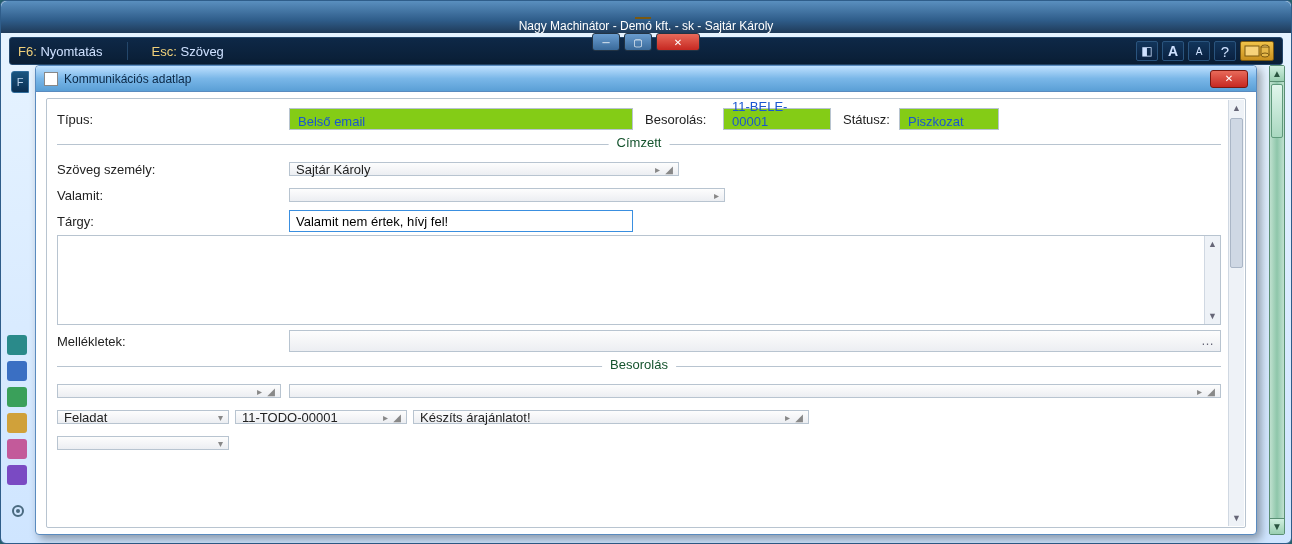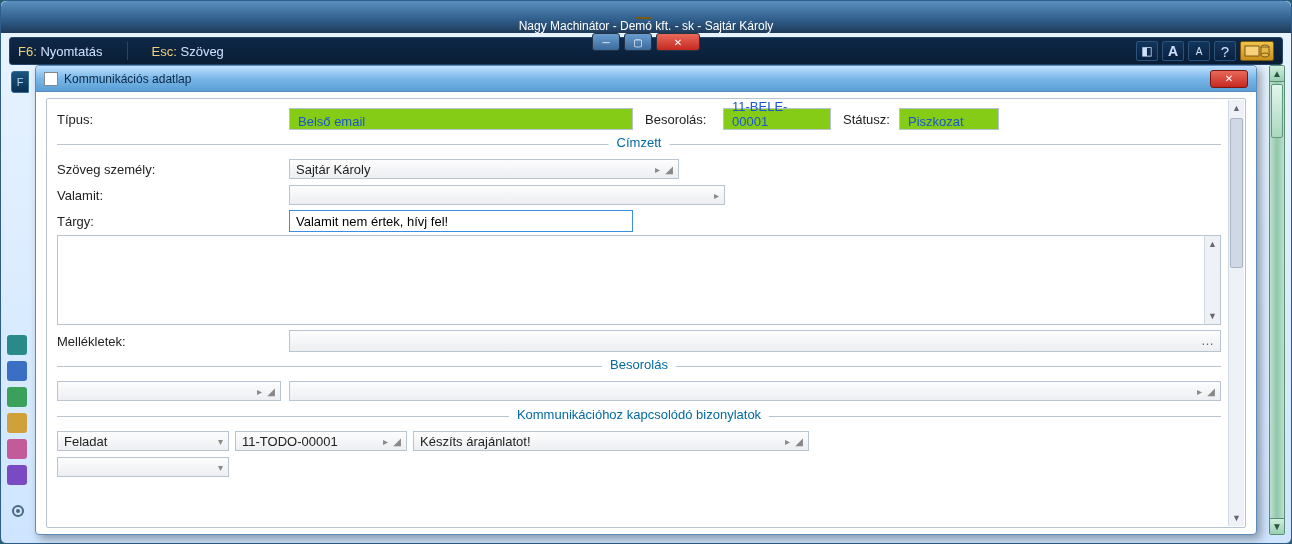--- a/index.html
+++ b/index.html
@@ -46,27 +46,27 @@
 
 .dialog-body { position:absolute; top:26px; left:0; right:0; bottom:0; overflow:hidden; }
 .inner-panel { position:absolute; left:10px; right:10px; top:6px; bottom:6px; border:1px solid #b8c4d0; border-radius:2px; background:#fff; }
 
 .content { position:absolute; left:10px; right:24px; top:8px; bottom:0; font-size:13px; color:#222; }
 .row { display:flex; align-items:center; min-height:24px; margin-bottom:2px; }
 .lbl { width:232px; }
 
 .ro-field { height:22px; border:1px solid #b8c4d0; background:#84cc16; padding:0 8px; display:flex; align-items:flex-end; }
 .ro-field.blue { color:#1a56d0; }
-.dd { height:20px; border:1px solid #b8c4d0; background: linear-gradient(#fdfdfd,#eceef2); display:flex; align-items:center; padding:0 6px; position:relative; color:#222; }
+.dd { height:14px; border:1px solid #b8c4d0; background: linear-gradient(#fdfdfd,#eceef2); display:flex; align-items:center; padding:0 6px; position:relative; color:#222; }
 .dd .arrow { position:absolute; right:5px; top:50%; transform:translateY(-50%); color:#888; font-size:10px; }
 .dd .arrow2 { position:absolute; right:18px; top:50%; transform:translateY(-50%); color:#888; font-size:10px; }
 .txt-input { height:22px; border:1px solid #3a8fe0; outline:none; padding:0 6px; width:344px; font-size:13px; font-family:inherit; }
 .sep-line { position:relative; height:18px; margin:4px 0; }
 .sep-line::before { content:""; position:absolute; left:0; right:0; top:50%; border-top:1px solid #b8c4d0; }
-.sep-line .sep-label { position:absolute; left:50%; transform:translateX(-50%); top:0; background:#fff; padding:0 8px; color:#0369a1; font-size:13px; }
+.sep-line .sep-label { position:absolute; left:50%; transform:translateX(-50%); top:0; background:#fff; padding:0 8px; color:#14532d; font-size:13px; }
 
 .textarea-wrap { position:relative; border:1px solid #b8c4d0; height:90px; background:#fff; }
 .textarea-wrap .ta-scroll { position:absolute; right:0; top:0; bottom:0; width:16px; background:#eef2f7; border-left:1px solid #d0d8e2; }
 .ta-scroll .ta-arr { height:16px; display:flex; align-items:center; justify-content:center; font-size:9px; color:#667; }
 .ta-scroll .ta-arr.bot { position:absolute; bottom:0; left:0; right:0; }
 
 .attach-field { height:22px; border:1px solid #b8c4d0; background: linear-gradient(#fdfdfd,#eceef2); position:relative; }
 .attach-field .dots { position:absolute; right:6px; top:2px; color:#667; }
 
 .inner-scroll { position:absolute; top:1px; right:1px; bottom:1px; width:16px; background:#eef2f7; border-left:1px solid #d0d8e2; }
@@ -221,23 +221,20 @@
               <span class="arrow2">▸</span>
               <span class="arrow">◢</span>
             </div>
             <div style="width:8px;"></div>
             <div class="dd" style="flex:1;">
               <span class="arrow2">▸</span>
               <span class="arrow">◢</span>
             </div>
           </div>
 
-          <div class="sep-line">
-              <span class="sep-label">Kommunikációhoz kapcsolódó bizonylatok</span>
-            </div>
 
           <div class="row">
             <div class="dd" style="width:172px;">
               <span>Feladat</span>
               <span class="arrow">▾</span>
             </div>
             <div style="width:6px;"></div>
             <div class="dd" style="width:172px;">
               <span>11-TODO-00001</span>
               <span class="arrow2">▸</span>

